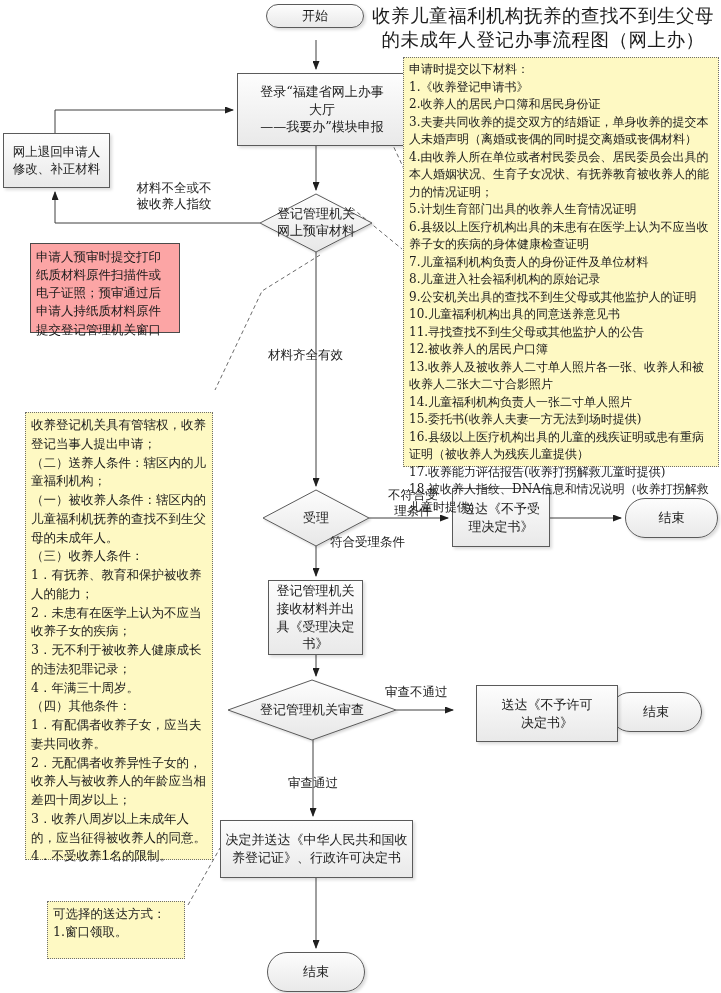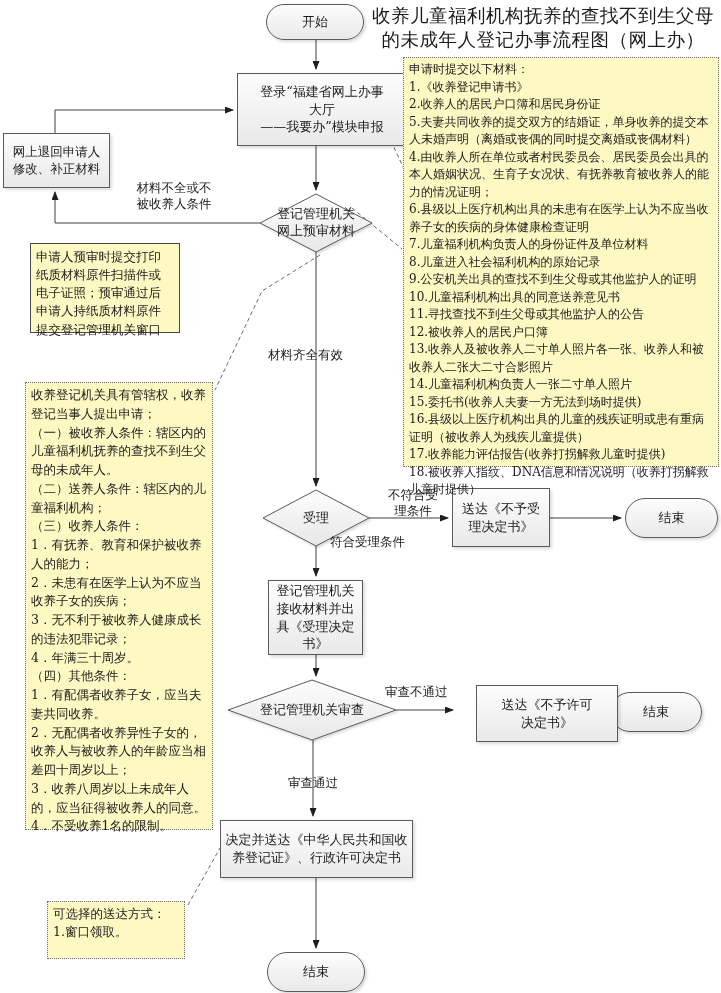--- a/index.html
+++ b/index.html
@@ -19,31 +19,31 @@
   .dtext{ 
     display:flex;align-items:center;justify-content:center;text-align:center;
     white-space:pre-line;font-size:13px;line-height:1.3;background:transparent;
   }
   .note{
     background:#fef9c3;border:1px dotted #6e6e6e;padding:3px 5px;
     font-size:12px;line-height:1.46;text-align:left;
   }
   .note .li{margin:0;}
   .solidnote{
-    background:#fef9c3;border:1px solid #4a4a4a;padding:4px 5px;
+    background:#fca5a5;border:1px solid #4a4a4a;padding:4px 5px;
     font-size:12.5px;line-height:1.45;white-space:pre-line;text-align:left;
   }
   .elabel{
     font-size:12.5px;line-height:1.3;white-space:pre-line;text-align:center;
   }
   .title{
     font-size:18.5px;line-height:24px;text-align:center;white-space:pre-line;
     letter-spacing:.5px;font-weight:500;
   }
-  .conds{font-size:12.5px;line-height:1.5;}
+  .conds{font-size:12.5px;line-height:1.5;margin-top:30px;}
 </style>
 </head>
 <body>
 
 <div class="canvas">
 
   <svg class="wires" viewBox="0 0 721 993">
     <defs>
       <linearGradient id="gfill" x1="0" y1="0" x2="0" y2="1">
         <stop offset="0" stop-color="#fdfdfd"></stop>
@@ -83,21 +83,21 @@
     <g stroke="#5a5a5a" stroke-width="1" fill="url(#gfill)" filter="url(#ds)">
       <polygon points="316,194 372,223 316,252 260,223"></polygon>
       <polygon points="316,490 369,518 316,546 263,518"></polygon>
       <polygon points="312,680 396,710 312,740 228,710"></polygon>
     </g>
   </svg>
 
   <div class="abs title" style="left:366px;top:4px;width:354px;">收养儿童福利机构抚养的查找不到生父母
 的未成年人登记办事流程图（网上办）</div>
 
-  <div class="abs node oval" style="left:266px;top:4px;width:98px;height:36px;">开始</div>
+  <div class="abs node oval" style="left:266px;top:4px;width:98px;height:24px;">开始</div>
   <div class="abs node oval" style="left:625px;top:498px;width:93px;height:40px;">结束</div>
   <div class="abs node oval" style="left:610px;top:692px;width:92px;height:40px;">结束</div>
   <div class="abs node oval" style="left:267px;top:952px;width:98px;height:40px;">结束</div>
 
   <div class="abs node" style="left:237px;top:73px;width:170px;height:73px;">登录“福建省网上办事
 大厅
 ——我要办”模块申报</div>
   <div class="abs node" style="left:3px;top:133px;width:107px;height:55px;font-size:12.5px;">网上退回申请人
 修改、补正材料</div>
   <div class="abs node" style="left:452px;top:488px;width:98px;height:59px;">送达《不予受
@@ -110,35 +110,36 @@
 决定书》</div>
   <div class="abs node" style="left:220px;top:820px;width:193px;height:58px;">决定并送达《中华人民共和国收
 养登记证》、行政许可决定书</div>
 
   <div class="abs dtext" style="left:250px;top:196px;width:132px;height:54px;">登记管理机关
 网上预审材料</div>
   <div class="abs dtext" style="left:276px;top:504px;width:80px;height:28px;">受理</div>
   <div class="abs dtext" style="left:240px;top:696px;width:144px;height:28px;">登记管理机关审查</div>
 
   <div class="abs elabel" style="left:128px;top:180px;width:92px;">材料不全或不
-被收养人条件</div>
+被收养人指纹</div>
   <div class="abs elabel" style="left:268px;top:347px;">材料齐全有效</div>
   <div class="abs elabel" style="left:382px;top:462px;width:62px;margin-top:25px;">不符合受
 理条件</div>
   <div class="abs elabel" style="left:330px;top:534px;">符合受理条件</div>
   <div class="abs elabel" style="left:385px;top:684px;">审查不通过</div>
   <div class="abs elabel" style="left:288px;top:775px;text-align:right;">审查通过</div>
 
   <div class="abs note" style="left:403px;top:57px;width:316px;height:410px;">
     <div class="li">申请时提交以下材料：</div>
     <div>
         <div class="li">1.《收养登记申请书》</div>
         <div class="li">2.收养人的居民户口簿和居民身份证</div>
-        <div class="li">5.夫妻共同收养的提交双方的结婚证，单身收养的提交本人未婚声明（离婚或丧偶的同时提交离婚或丧偶材料）</div>
+        <div class="li">3.夫妻共同收养的提交双方的结婚证，单身收养的提交本人未婚声明（离婚或丧偶的同时提交离婚或丧偶材料）</div>
         <div class="li">4.由收养人所在单位或者村民委员会、居民委员会出具的本人婚姻状况、生育子女况状、有抚养教育被收养人的能力的情况证明；</div>
+        <div class="li">5.计划生育部门出具的收养人生育情况证明</div>
         <div class="li">6.县级以上医疗机构出具的未患有在医学上认为不应当收养子女的疾病的身体健康检查证明</div>
         <div class="li">7.儿童福利机构负责人的身份证件及单位材料</div>
         <div class="li">8.儿童进入社会福利机构的原始记录</div>
         <div class="li">9.公安机关出具的查找不到生父母或其他监护人的证明</div>
         <div class="li">10.儿童福利机构出具的同意送养意见书</div>
         <div class="li">11.寻找查找不到生父母或其他监护人的公告</div>
         <div class="li">12.被收养人的居民户口簿</div>
         <div class="li">13.收养人及被收养人二寸单人照片各一张、收养人和被收养人二张大二寸合影照片</div>
         <div class="li">14.儿童福利机构负责人一张二寸单人照片</div>
         <div class="li">15.委托书(收养人夫妻一方无法到场时提供)</div>
@@ -150,22 +151,22 @@
 
   <div class="abs solidnote" style="left:30px;top:243px;width:150px;height:90px;">申请人预审时提交打印
 纸质材料原件扫描件或
 电子证照；预审通过后
 申请人持纸质材料原件
 提交登记管理机关窗口</div>
 
   <div class="abs note conds" style="left:25px;top:382px;width:188px;height:448px;">
     <div>
         <div class="li">收养登记机关具有管辖权，收养登记当事人提出申请；</div>
+        <div class="li">（二）送养人条件：辖区内的儿童福利机构；</div>
         <div class="li">（一）被收养人条件：辖区内的儿童福利机抚养的查找不到生父母的未成年人。</div>
-        <div class="li">（二）送养人条件：辖区内的儿童福利机构；</div>
         <div class="li">（三）收养人条件：</div>
         <div class="li">1．有抚养、教育和保护被收养人的能力；</div>
         <div class="li">2．未患有在医学上认为不应当收养子女的疾病；</div>
         <div class="li">3．无不利于被收养人健康成长的违法犯罪记录；</div>
         <div class="li">4．年满三十周岁。</div>
         <div class="li">（四）其他条件：</div>
         <div class="li">1．有配偶者收养子女，应当夫妻共同收养。</div>
         <div class="li">2．无配偶者收养异性子女的，收养人与被收养人的年龄应当相差四十周岁以上；</div>
         <div class="li">3．收养八周岁以上未成年人的，应当征得被收养人的同意。</div>
         <div class="li">4．不受收养1名的限制。</div>

